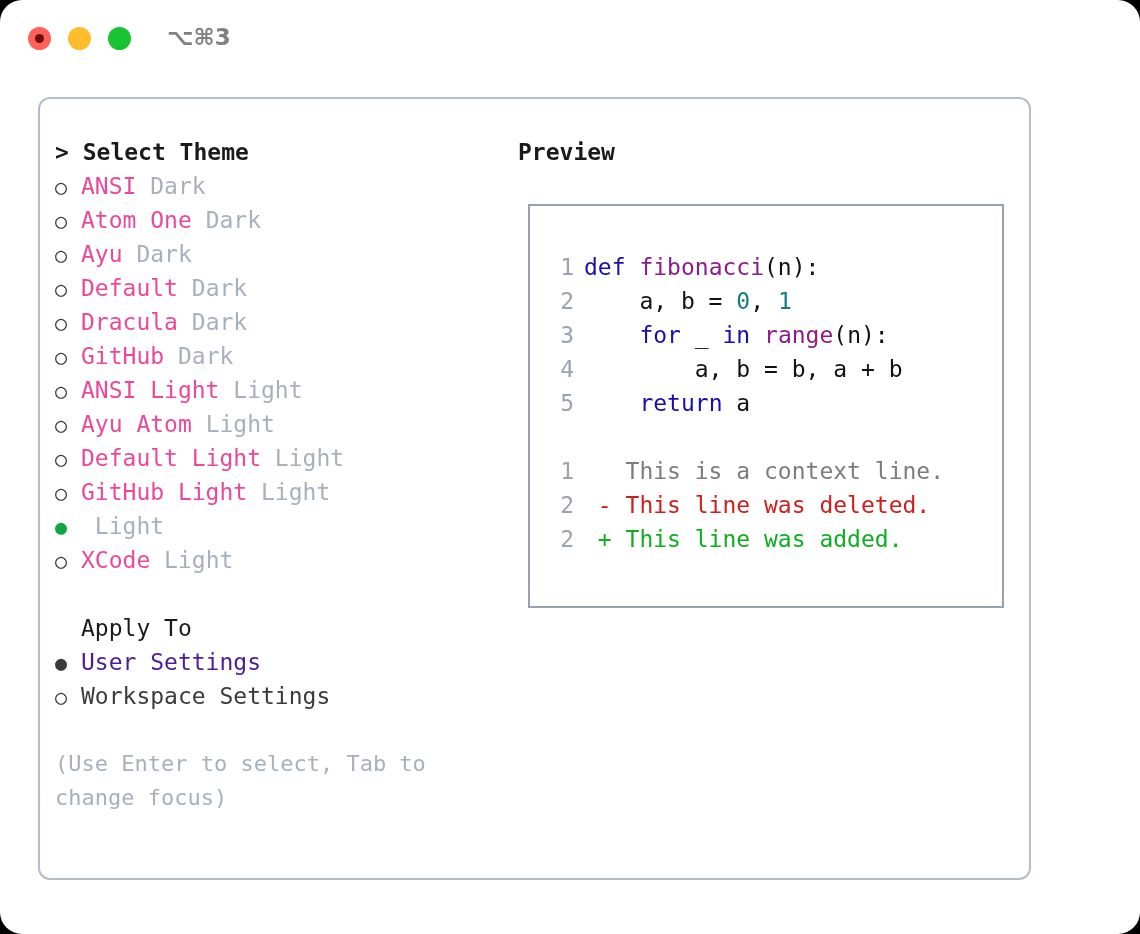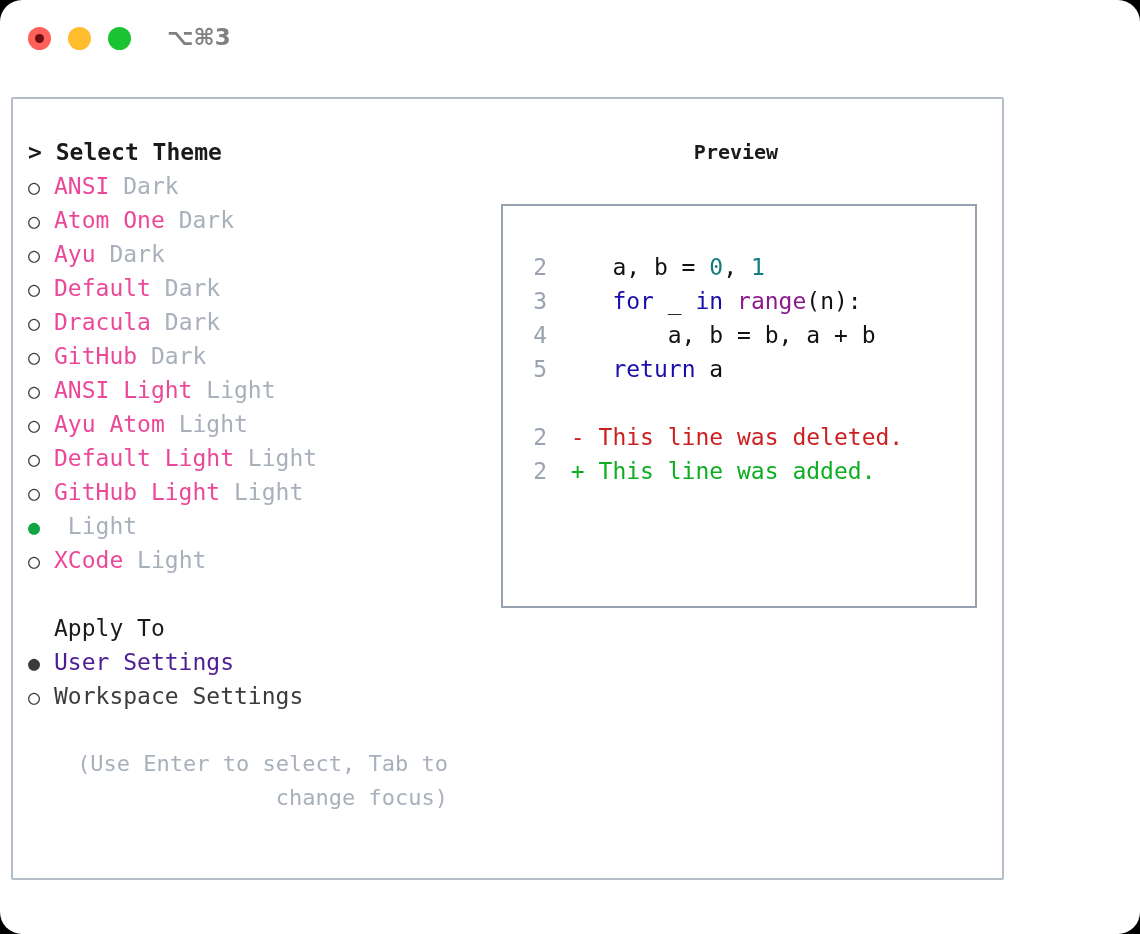--- a/index.html
+++ b/index.html
@@ -60,26 +60,26 @@
     font-size: 23px;
     font-weight: 600;
     color: #808080;
     letter-spacing: 0px;
     white-space: nowrap;
   }
 
   
   #main-panel {
     position: absolute;
-    left: 11px;
+    left: 38px;
     top: 97px;
     width: 993px;
     height: 783px;
     border: 2px solid #b4bdc8;
-    border-radius: 2px;
+    border-radius: 12px;
     box-sizing: border-box;
     background: #ffffff;
   }
 
   
   #theme-column {
     position: absolute;
     left: 15px;
     top: 36px;
     width: 440px;
@@ -143,38 +143,36 @@
   
   #hint-text {
     position: absolute;
     left: 15px;
     top: 648px;
     width: 420px;
     font-size: 22px;
     line-height: 34px;
     color: #a8b0bb;
     white-space: pre-wrap;
-    text-align: right;
   }
 
   
   #preview-column {
     position: absolute;
     left: 478px;
     top: 36px;
     width: 490px;
   }
   #preview-header {
-    font-size: 20px;
+    font-size: 23px;
     font-weight: bold;
     color: #1a1a1a;
     line-height: 34px;
     height: 34px;
     white-space: pre;
-    text-align: center;
   }
   #preview-box {
     position: absolute;
     left: 10px;
     top: 69px;
     width: 476px;
     height: 404px;
     border: 2px solid #97a2b0;
     box-sizing: border-box;
     background: #ffffff;
@@ -247,25 +245,27 @@
           <div class="apply-row"><span class="radio-glyph">○</span><span class="apply-label">Workspace Settings</span></div>
         </div>
     </div>
 
     <div id="hint-text">(Use Enter to select, Tab to change focus)</div>
 
     <div id="preview-column">
       <div id="preview-header">Preview</div>
       <div id="preview-box">
         <div id="code-area">
+            <div class="code-line"><span class="ln">1</span><span class="kw">def </span><span class="fn">fibonacci</span><span class="plain">(n):</span></div>
             <div class="code-line"><span class="ln">2</span><span class="plain">    a, b = </span><span class="num">0</span><span class="plain">, </span><span class="num">1</span></div>
             <div class="code-line"><span class="ln">3</span><span class="plain">    </span><span class="kw">for</span><span class="plain"> _ </span><span class="kw">in</span><span class="plain"> </span><span class="fn">range</span><span class="plain">(n):</span></div>
             <div class="code-line"><span class="ln">4</span><span class="plain">        a, b = b, a + b</span></div>
             <div class="code-line"><span class="ln">5</span><span class="plain">    </span><span class="kw">return</span><span class="plain"> a</span></div>
             <div class="spacer-line"></div>
+            <div class="code-line"><span class="ln">1</span><span class="ctx">   This is a context line.</span></div>
             <div class="code-line"><span class="ln">2</span><span class="del"> - This line was deleted.</span></div>
             <div class="code-line"><span class="ln">2</span><span class="add"> + This line was added.</span></div>
           </div>
       </div>
     </div>
 
   </div>
 </div>
 
 </body></html>

